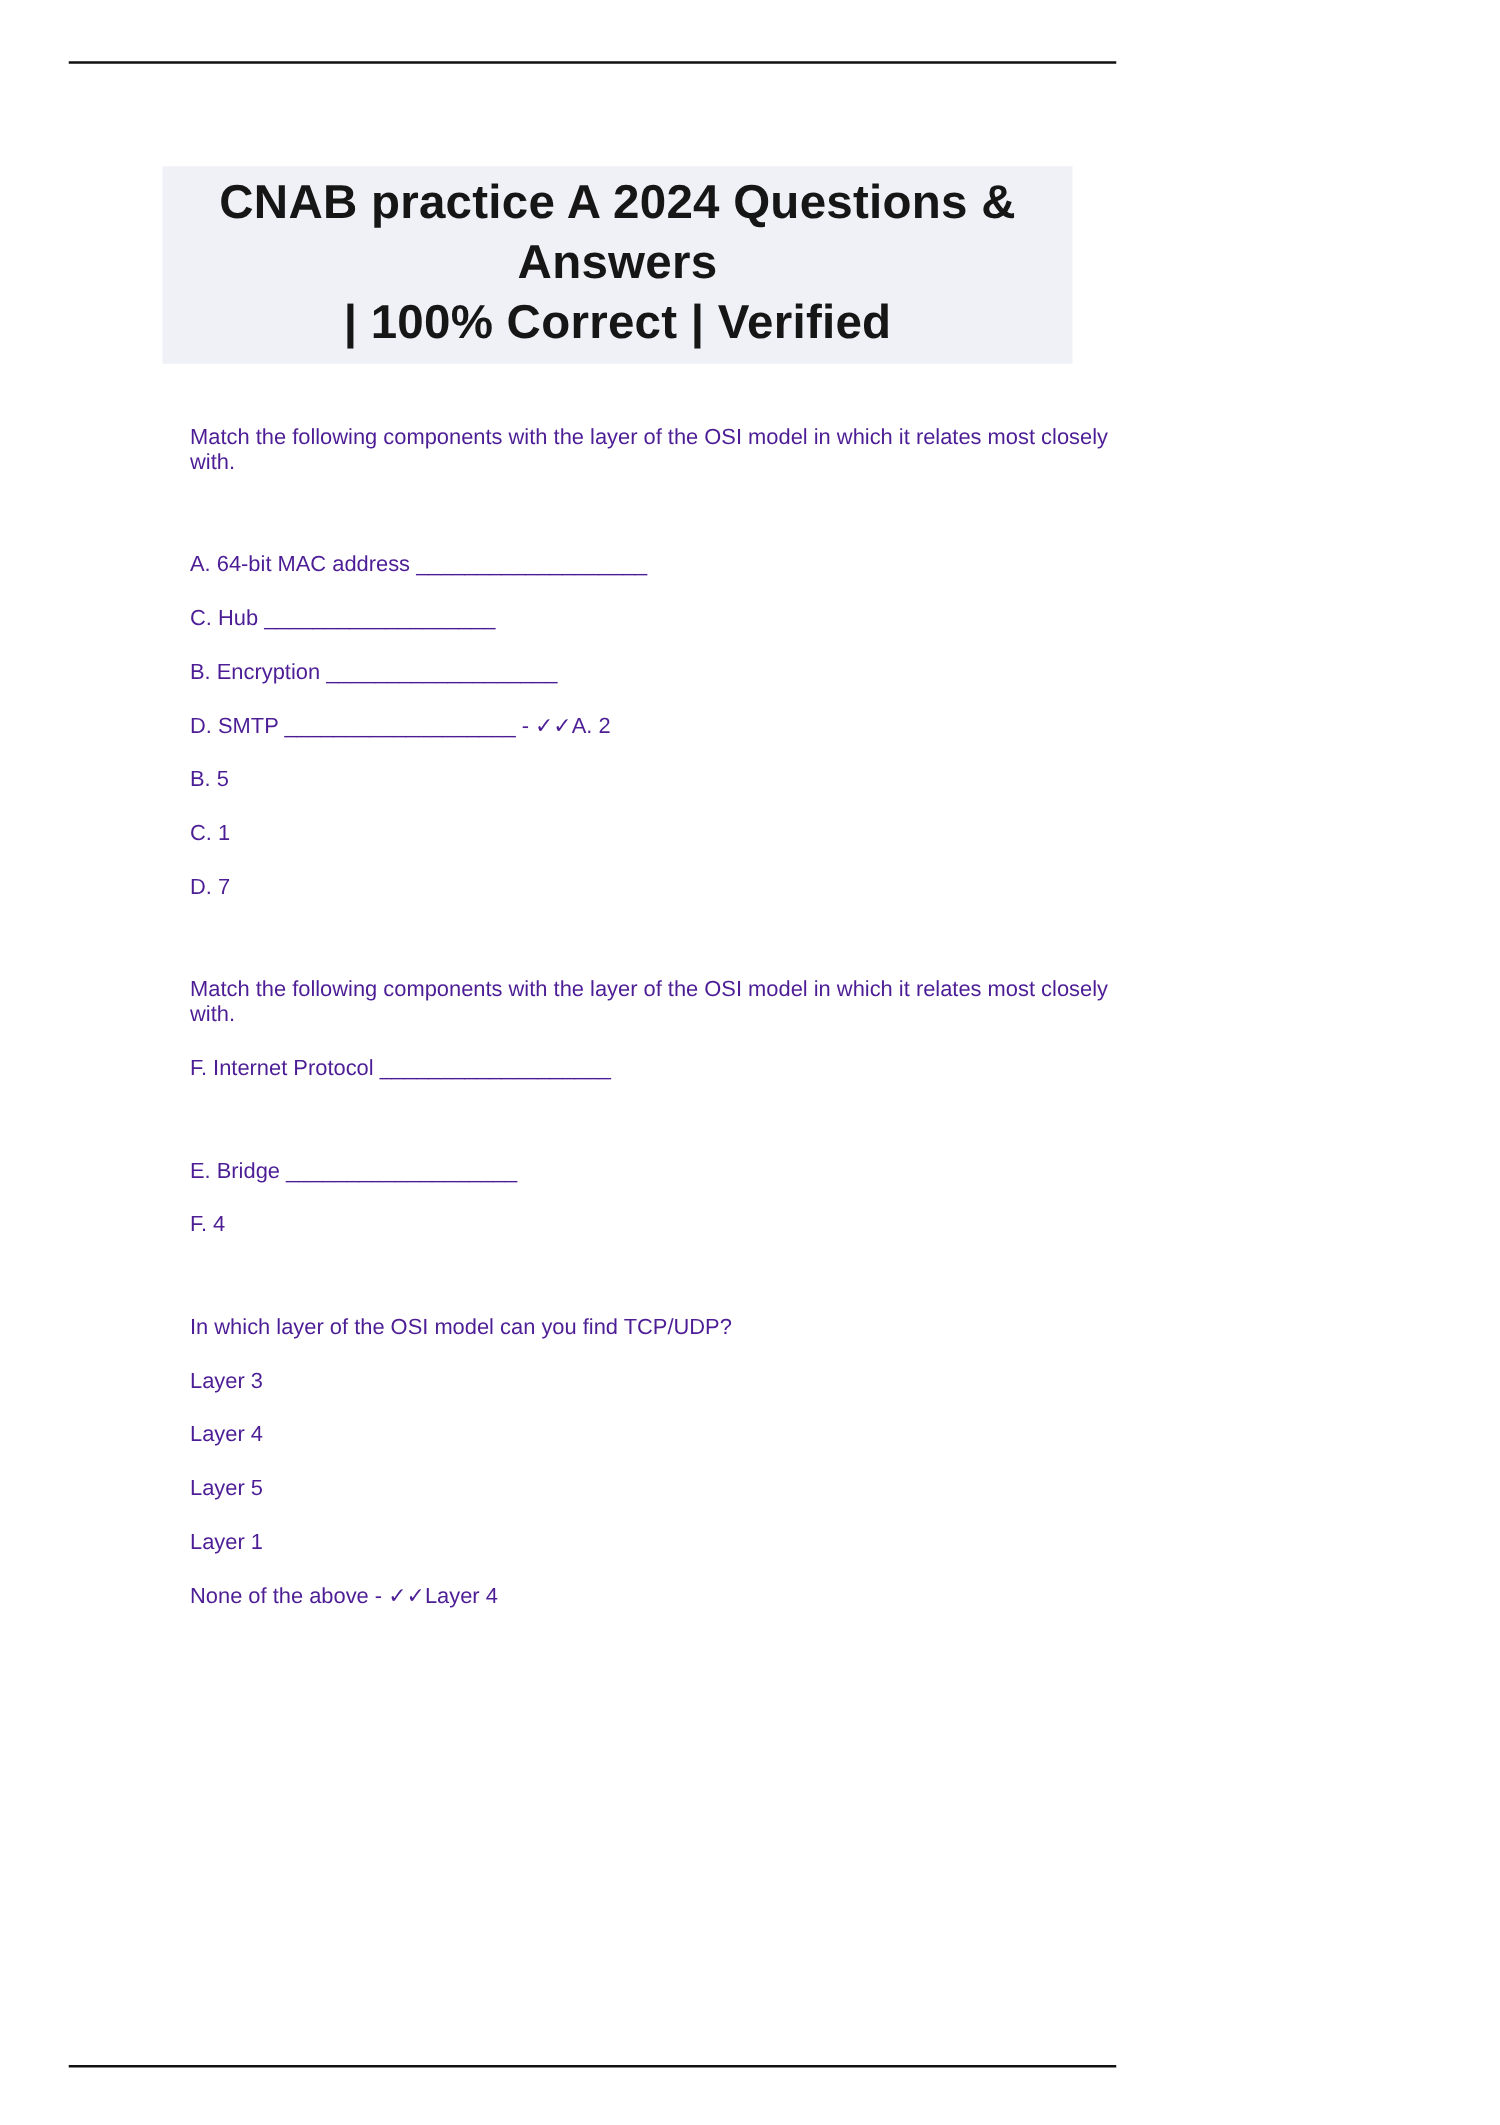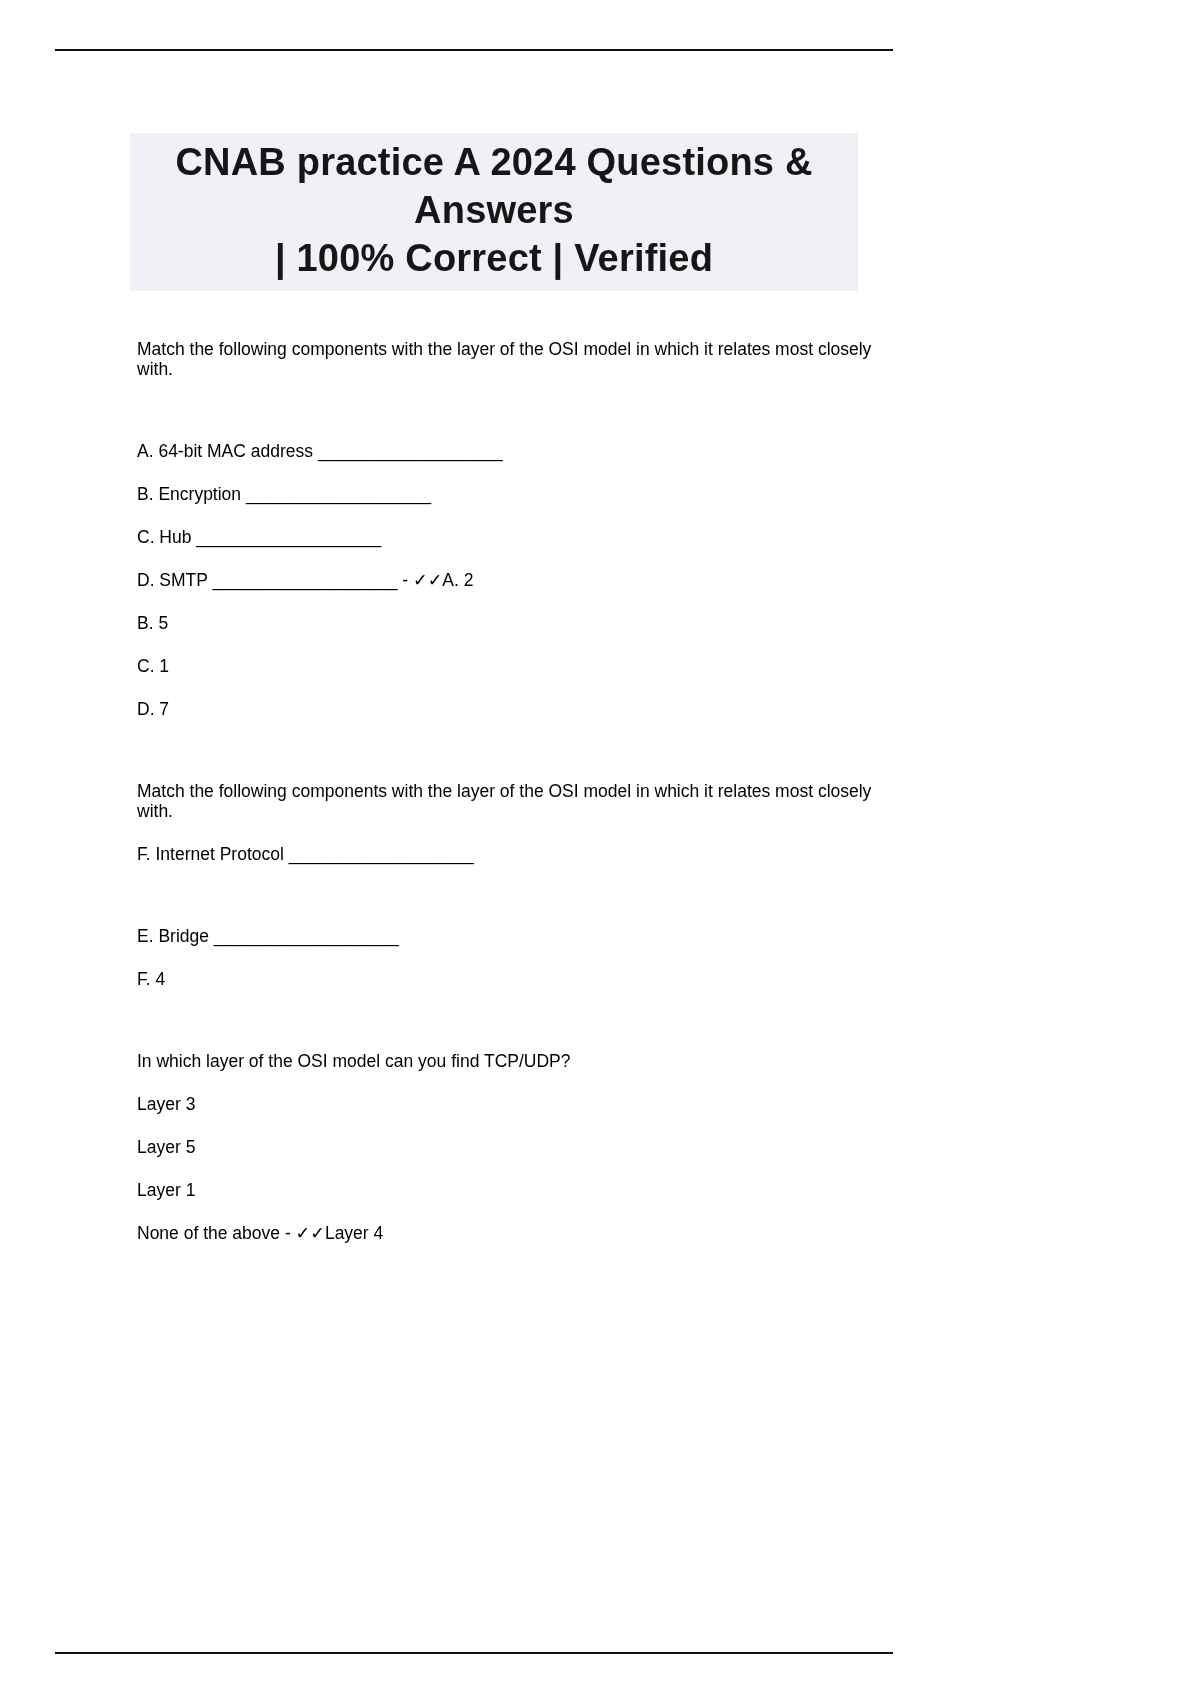--- a/index.html
+++ b/index.html
@@ -39,22 +39,22 @@
     color: #161616;
     letter-spacing: 0.2px;
   }
 
   .content {
     margin: 48px 150px 0 136px;
   }
   .para {
     font-size: 17.5px;
     line-height: 20px;
-    margin: 0 0 23px 1px;
-    color: #000000;
+    margin: 0 0 23px 16px;
+    color: #4c1d95;
     white-space: pre-wrap;
   }
   .sp-before {
     margin-top: 62px;
   }
 </style>
 </head>
 <body>
 
 <div class="page">
@@ -62,32 +62,33 @@
   <div class="rule rule-top"></div>
 
   <div class="title-block">
     <div class="title-line">CNAB practice A 2024 Questions &amp; Answers</div>
     <div class="title-line">| 100% Correct | Verified</div>
   </div>
 
   <div class="content">
     <p class="para">Match the following components with the layer of the OSI model in which it relates most closely with.</p>
     <p class="para sp-before">A. 64-bit MAC address ___________________</p>
+    <p class="para">C. Hub ___________________</p>
     <p class="para">B. Encryption ___________________</p>
-    <p class="para">C. Hub ___________________</p>
     <p class="para">D. SMTP ___________________ - ✓✓A. 2</p>
     <p class="para">B. 5</p>
     <p class="para">C. 1</p>
     <p class="para">D. 7</p>
     <p class="para sp-before">Match the following components with the layer of the OSI model in which it relates most closely with.</p>
     <p class="para">F. Internet Protocol ___________________</p>
     <p class="para sp-before">E. Bridge ___________________</p>
     <p class="para">F. 4</p>
     <p class="para sp-before">In which layer of the OSI model can you find TCP/UDP?</p>
     <p class="para">Layer 3</p>
+    <p class="para">Layer 4</p>
     <p class="para">Layer 5</p>
     <p class="para">Layer 1</p>
     <p class="para">None of the above - ✓✓Layer 4</p>
   </div>
 
   <div class="rule rule-bottom"></div>
 
 </div>
 
 </body></html>

